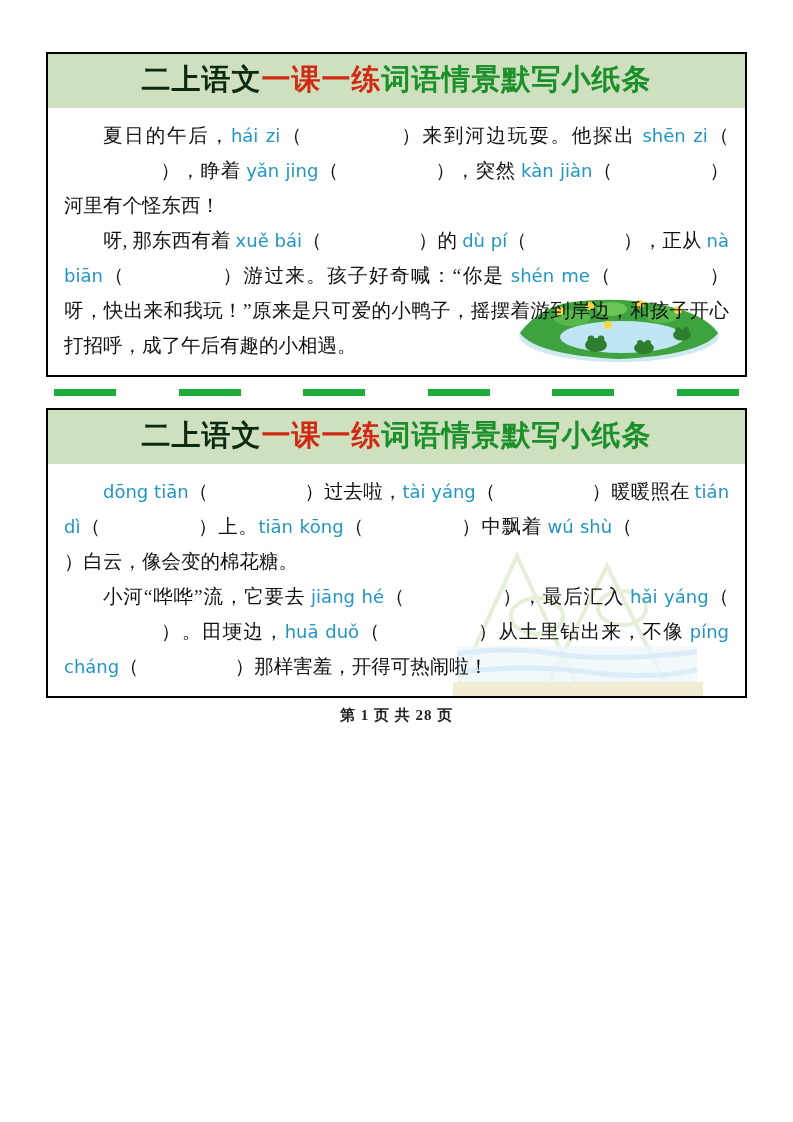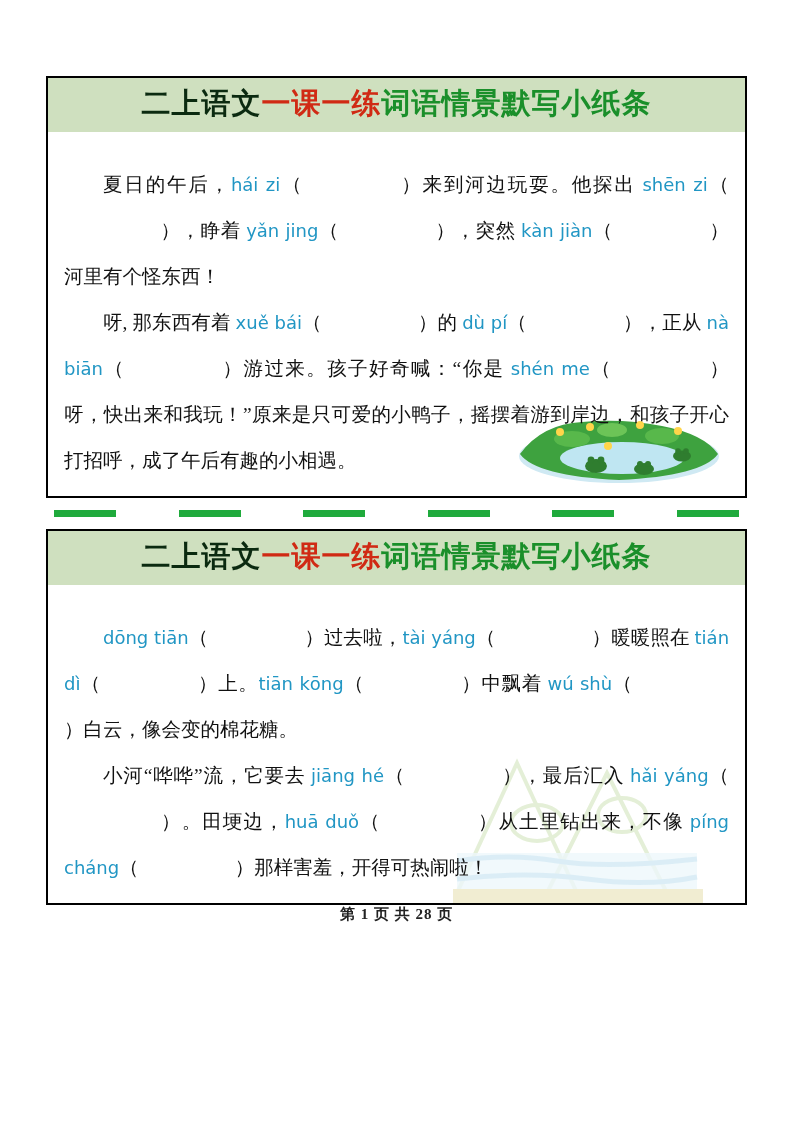--- a/index.html
+++ b/index.html
@@ -12,21 +12,21 @@
     height: 1122px;
     font-family: "Liberation Serif", "DejaVu Serif", serif;
     position: relative;
     overflow: hidden;
   }
   .page {
     width: 793px;
     height: 1061px;
     position: relative;
     box-sizing: border-box;
-    padding: 76px 46px 0 46px;
+    padding: 52px 46px 0 46px;
   }
   .card {
     border: 2px solid #000;
     background: #fff;
     position: relative;
     box-sizing: border-box;
   }
   .card-title {
     background: #cfe0bf;
     text-align: center;
@@ -45,26 +45,25 @@
     text-align: center;
     font-weight: bold;
     font-size: 19px;
     color: #c0392b;
     padding: 5px 0 6px 0;
     letter-spacing: 0.5px;
   }
   .body-text {
     padding: 10px 16px 12px 16px;
     font-size: 19.5px;
-    line-height: 46px;
+    line-height: 35px;
     color: #111;
     text-align: justify;
     position: relative;
     z-index: 2;
-    margin-top: 20px;
   }
   .para { text-indent: 2em; margin: 0; }
   .py {
     color: #2196c4;
     font-family: "DejaVu Sans", sans-serif;
     font-size: 18px;
   }
   .blank {
     display: inline-block;
     min-width: 96px;
@@ -82,20 +81,21 @@
     width: 62px;
     height: 7px;
     background: #1faa3c;
   }
 
   .footer {
     text-align: center;
     font-size: 15px;
     color: #222;
     font-weight: bold;
+    margin-top: 8px;
     letter-spacing: 1px;
   }
 
   
   .art-pond {
     position: absolute;
     right: 18px;
     bottom: 10px;
     width: 215px;
     height: 92px;

